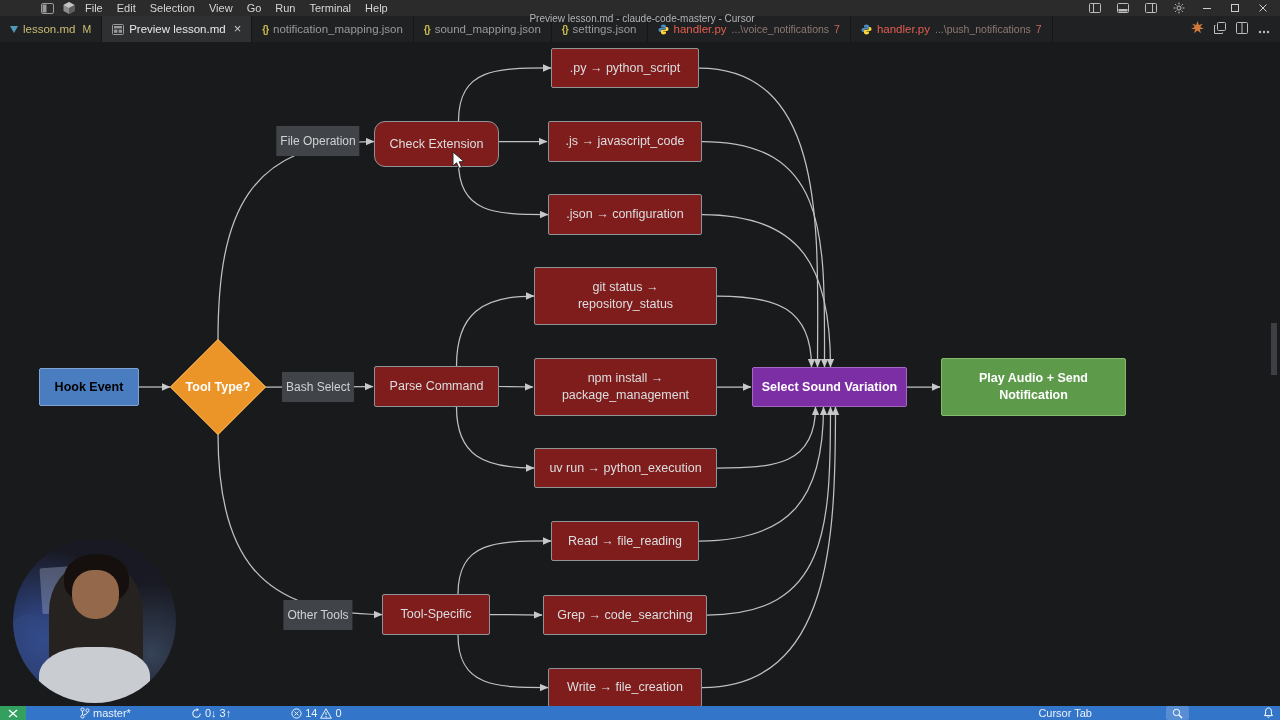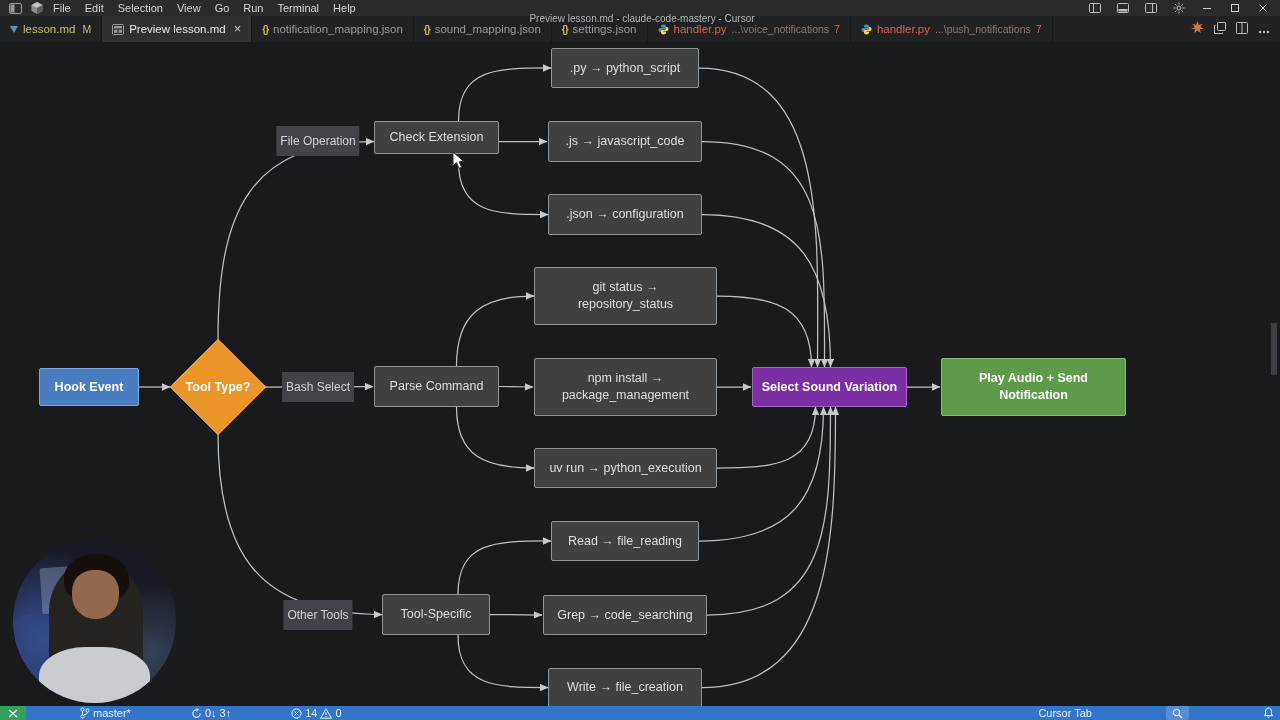--- a/index.html
+++ b/index.html
@@ -2,21 +2,21 @@
 <html><head>
 <meta charset="utf-8">
 <style>
   * { margin:0; padding:0; box-sizing:border-box; }
   html,body { width:1280px; height:720px; overflow:hidden; background:#191a1c;
               font-family:"Liberation Sans", sans-serif; }
 
   
   .titlebar { position:absolute; top:0; left:0; right:0; height:16px;
               background:#2b2b2b; display:flex; align-items:center; z-index:20;
-              color:#cfcfcf; font-size:11px; }
+              color:#cfcfcf; font-size:11px;padding-left:32px; }
   .tb-left { display:flex; align-items:center; gap:4px; padding-left:6px; }
   .tb-icon { width:18px; height:14px; display:flex; align-items:center; justify-content:center; }
   .menus { display:flex; }
   .menu-item { padding:0 7px; line-height:16px; color:#d6d6d6; cursor:default; }
   .tb-title { position:absolute; left:4px; right:0; text-align:center; color:#b5b5b5;
               pointer-events:none; font-size:10px;margin-top:21px; }
   .tb-right { margin-left:auto; display:flex; align-items:center; gap:2px; padding-right:4px; z-index:2;}
   .tb-btn { width:26px; height:16px; display:flex; align-items:center; justify-content:center; }
 
   
@@ -39,22 +39,22 @@
   .icon-md { width:0; height:0; border-left:4px solid transparent; border-right:4px solid transparent;
              border-top:7px solid #519aba; display:inline-block; }
 
   
   .editor { position:absolute; top:42px; left:0; right:0; bottom:14px; background:#191a1c; overflow:hidden; }
   .diagram-layer { position:absolute; top:0; left:0; width:1280px; height:720px; z-index:2; }
   svg.edges { position:absolute; top:0; left:0; width:1280px; height:720px; }
 
   .node { position:absolute; display:flex; flex-direction:column; align-items:center;
           justify-content:center; font-size:12.5px; line-height:1.35; text-align:center; z-index:3; }
-  .node.process { background:#404040; border:1px solid #8f9499; color:#dcdedf; border-radius:2px; font-weight:500;}
-  .node.start  { background:#4a7cc0; border:1px solid #7fa3d4; color:#ffffff; font-weight:bold; border-radius:2px;}
+  .node.process { background:#7f1d1d; border:1px solid #8f9499; color:#dcdedf; border-radius:2px; font-weight:500;}
+  .node.start  { background:#4a7cc0; border:1px solid #7fa3d4; color:#000000; font-weight:bold; border-radius:2px;}
   .node.result { background:#7c2fa4; border:1px solid #a468c4; color:#ffffff; font-weight:bold; border-radius:2px;}
   .node.final  { background:#5d9b4b; border:1px solid #86bb6d; color:#ffffff; font-weight:bold; border-radius:2px;}
   .node.decision { background:transparent; }
   .diamond-shape { position:absolute; inset:13px; background:#eb9428; border:1px solid #f2ab4e;
                    transform:rotate(45deg); }
   .node.decision .node-text { position:relative; z-index:1; color:#ffffff; font-weight:bold; }
   .edge-label { position:absolute; transform:translate(-50%,-50%); background:#404448; color:#cfd2d4;
                 font-size:12px; padding:8px 4px; z-index:4; white-space:nowrap; }
 
   .scroll-thumb { position:absolute; right:3px; top:323px; width:6px; height:52px; background:#3c3f43; z-index:5; }
@@ -283,21 +283,21 @@
       </g>
   </svg>
   <div id="node-group">
       <div class="node start" style="left: 39px; top: 368px; width: 100px; height: 38px;">
         <div class="node-text">Hook Event</div>
       </div>
       <div class="node decision" style="left: 171px; top: 340px; width: 94px; height: 94px;">
         <div class="diamond-shape"></div>
         <div class="node-text">Tool Type?</div>
       </div>
-      <div class="node process" style="left: 374px; top: 121px; width: 125px; height: 33px;">
+      <div class="node process" style="left: 374px; top: 121px; width: 125px; height: 46px; border-radius: 11px;">
         <div class="node-text">Check Extension</div>
       </div>
       <div class="node process" style="left: 374px; top: 366px; width: 125px; height: 41px;">
         <div class="node-text">Parse Command</div>
       </div>
       <div class="node process" style="left: 382px; top: 594px; width: 108px; height: 41px;">
         <div class="node-text">Tool-Specific</div>
       </div>
       <div class="node process" style="left: 551px; top: 48px; width: 148px; height: 40px;">
         <div class="node-text">.py → python_script</div>

